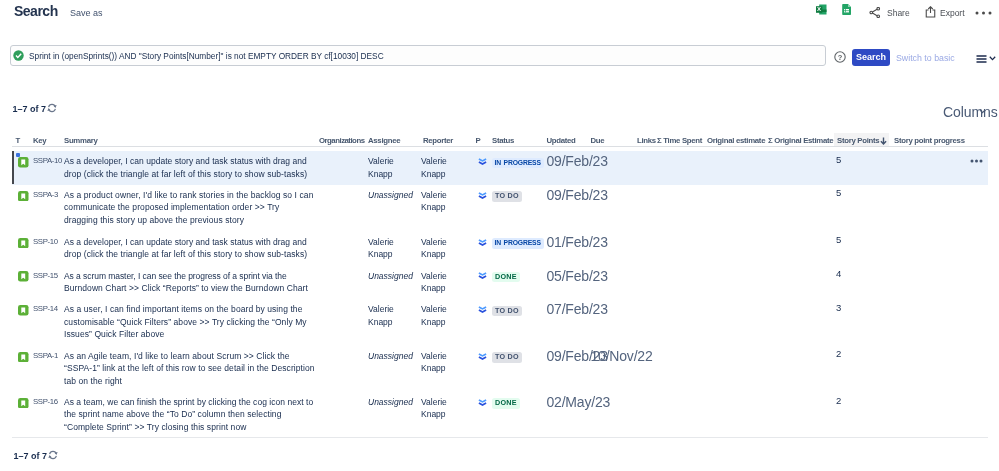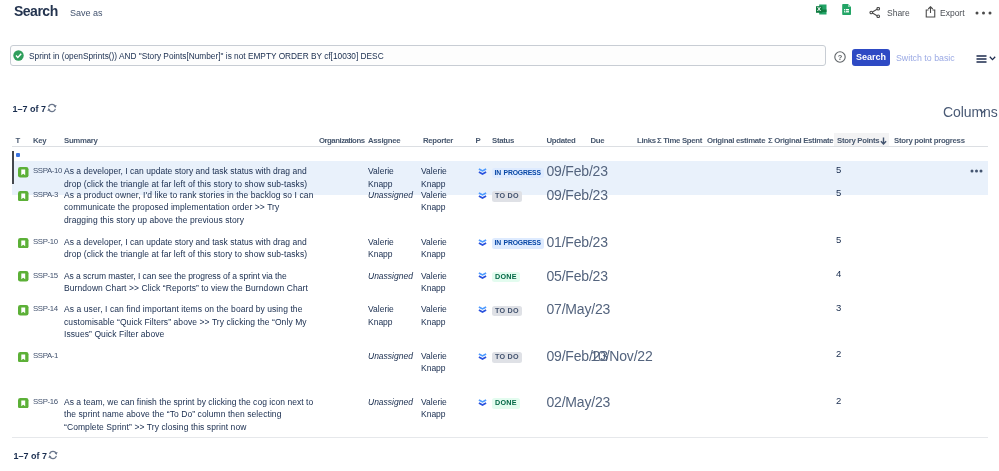--- a/index.html
+++ b/index.html
@@ -18,21 +18,21 @@
 .row { position:absolute; left:12px; width:976px; }
 .cell { position:absolute; font-size:8.5px; color:#172b4d; line-height:12.4px; white-space:nowrap; }
 .key { color:#42526e; font-size:7.8px; letter-spacing:-0.35px; }
 .summary { white-space:normal; width:256px; letter-spacing:0.08px; }
 .datec { color:#54647e; font-size:14px; letter-spacing:-0.2px; }
 .unassigned { font-style:italic; }
 .loz { position:absolute; top:6.5px; height:10.5px; line-height:10.5px; border-radius:2.5px; font-size:7.2px; font-weight:700; padding:0 3.5px; letter-spacing:0.25px; }
 .inprogress { background:#deebff; color:#0747a6; font-size:6.8px; letter-spacing:-0.15px; word-spacing:0.8px; padding:0 3px; }
 .todo { background:#dfe1e6; color:#42526e; }
 .done { background:#e3fcef; color:#006644; }
-.sel { background:#e9f1fb;margin-top:10px; }
+.sel { background:#e9f1fb; }
 </style>
 </head>
 <body>
 
 <div class="abs title">Search</div>
 <div class="abs saveas">Save as</div>
 
 <svg class="abs" style="left:816px;top:4px" width="11" height="11" viewBox="0 0 11 11">
   <rect x="3.2" y="0.5" width="7.3" height="10" fill="#21a366"></rect>
   <rect x="3.2" y="5.5" width="7.3" height="2.5" fill="#107c41"></rect>
@@ -211,33 +211,34 @@
       </svg>
       <svg style="position:absolute;left:465.5px;top:7px" width="9" height="7" viewBox="0 0 9 7">
         <path d="M0.9 0.9 L4.5 2.9 L8.1 0.9" stroke="#4c9aff" stroke-width="1.7" fill="none"></path>
         <path d="M0.9 4 L4.5 6 L8.1 4" stroke="#2a52dd" stroke-width="1.7" fill="none"></path>
       </svg>
       <div class="cell key" style="left:21px;top:4.2px">SSP-14</div>
       <div class="cell summary" style="left:52px;top:4.2px">As a user, I can find important items on the board by using the<br>customisable “Quick Filters” above &gt;&gt; Try clicking the “Only My<br>Issues” Quick Filter above</div>
       <div class="cell" style="left:356px;top:4.2px">Valerie<br>Knapp</div>
       <div class="cell" style="left:409px;top:4.2px">Valerie<br>Knapp</div>
       <div class="loz todo" style="left:479.5px">TO DO</div>
-      <div class="cell datec" style="left:534.5px;top:4.2px">07/May/23</div>
+      <div class="cell datec" style="left:534.5px;top:4.2px">07/Feb/23</div>
       <div class="cell" style="left:824px;top:2.8px;font-size:9.5px">3</div>
     </div>
     <div class="row" style="top:345.6px;height:46.3px">
       <svg style="position:absolute;left:6px;top:6px" width="10.5" height="10.5" viewBox="0 0 10.5 10.5">
         <rect x="0" y="0" width="10.5" height="10.5" rx="2.3" fill="#5cb037"></rect>
         <path d="M3.3 2.6 h3.9 v5.6 l-1.95 -1.55 l-1.95 1.55 z" fill="#fff"></path>
       </svg>
       <svg style="position:absolute;left:465.5px;top:7px" width="9" height="7" viewBox="0 0 9 7">
         <path d="M0.9 0.9 L4.5 2.9 L8.1 0.9" stroke="#4c9aff" stroke-width="1.7" fill="none"></path>
         <path d="M0.9 4 L4.5 6 L8.1 4" stroke="#2a52dd" stroke-width="1.7" fill="none"></path>
       </svg>
       <div class="cell key" style="left:21px;top:4.2px">SSPA-1</div>
+      <div class="cell summary" style="left:52px;top:4.2px">As an Agile team, I'd like to learn about Scrum &gt;&gt; Click the<br>“SSPA-1” link at the left of this row to see detail in the Description<br>tab on the right</div>
       <div class="cell unassigned" style="left:356px;top:4.2px">Unassigned</div>
       <div class="cell" style="left:409px;top:4.2px">Valerie<br>Knapp</div>
       <div class="loz todo" style="left:479.5px">TO DO</div>
       <div class="cell datec" style="left:534.5px;top:4.2px">09/Feb/23</div>
       <div class="cell datec" style="left:578.5px;top:4.2px">10/Nov/22</div>
       <div class="cell" style="left:824px;top:2.8px;font-size:9.5px">2</div>
     </div>
     <div class="row" style="top:391.9px;height:45.6px">
       <svg style="position:absolute;left:6px;top:6px" width="10.5" height="10.5" viewBox="0 0 10.5 10.5">
         <rect x="0" y="0" width="10.5" height="10.5" rx="2.3" fill="#5cb037"></rect>

